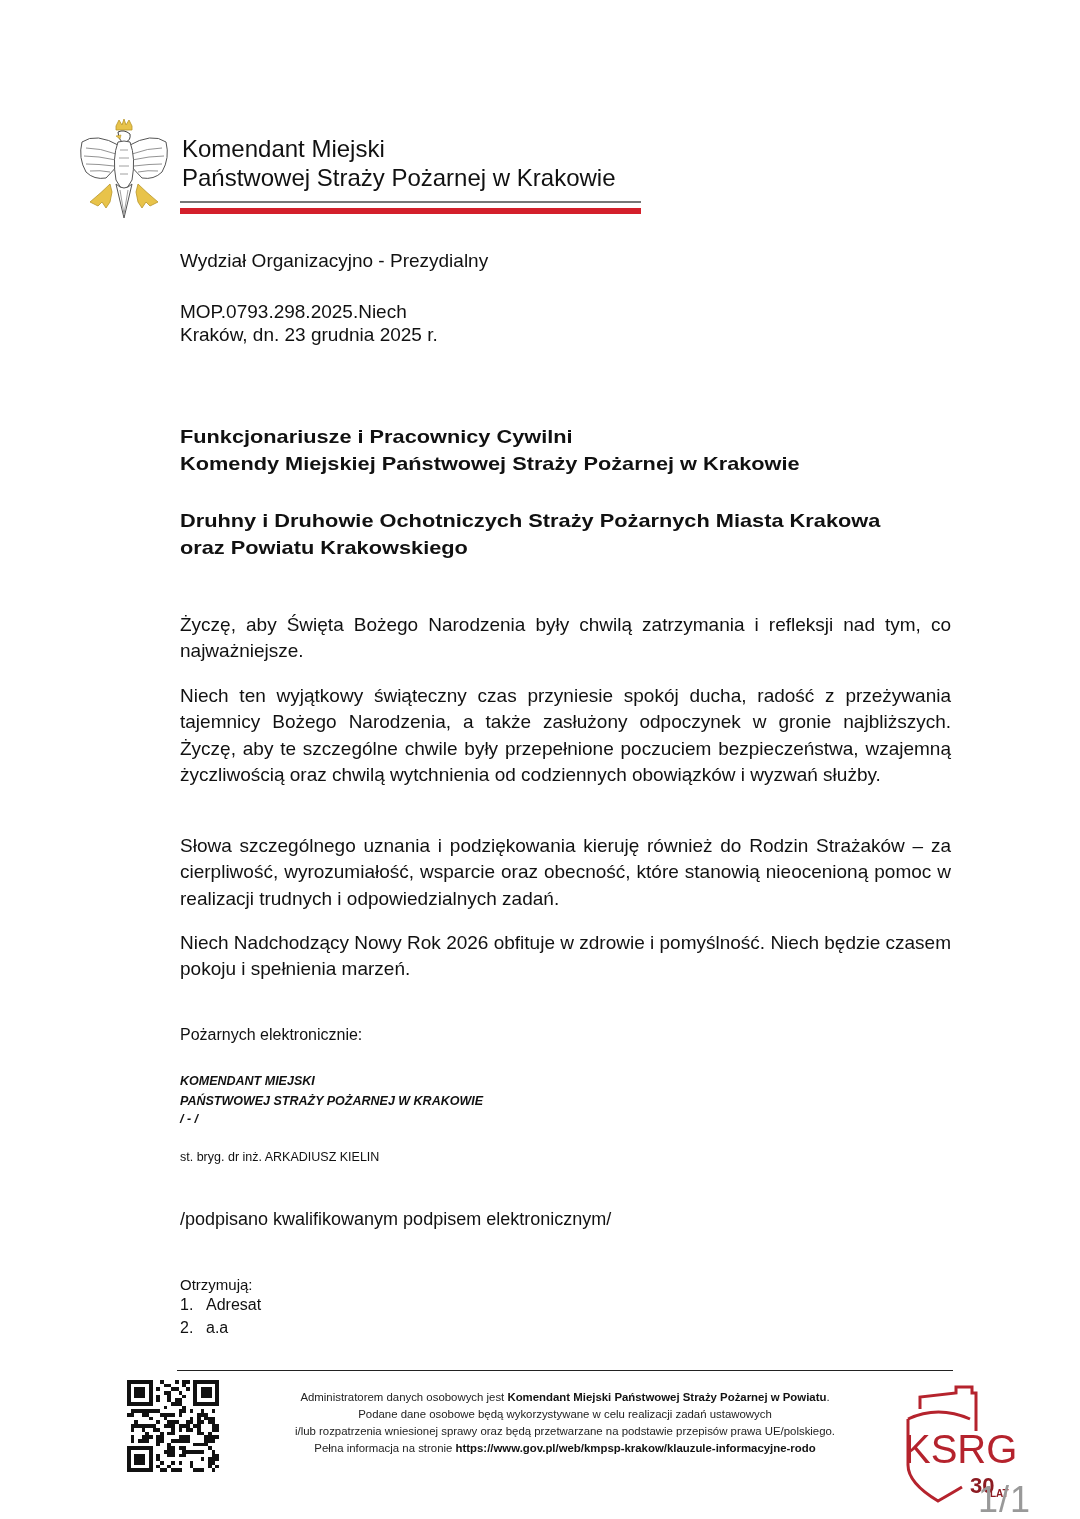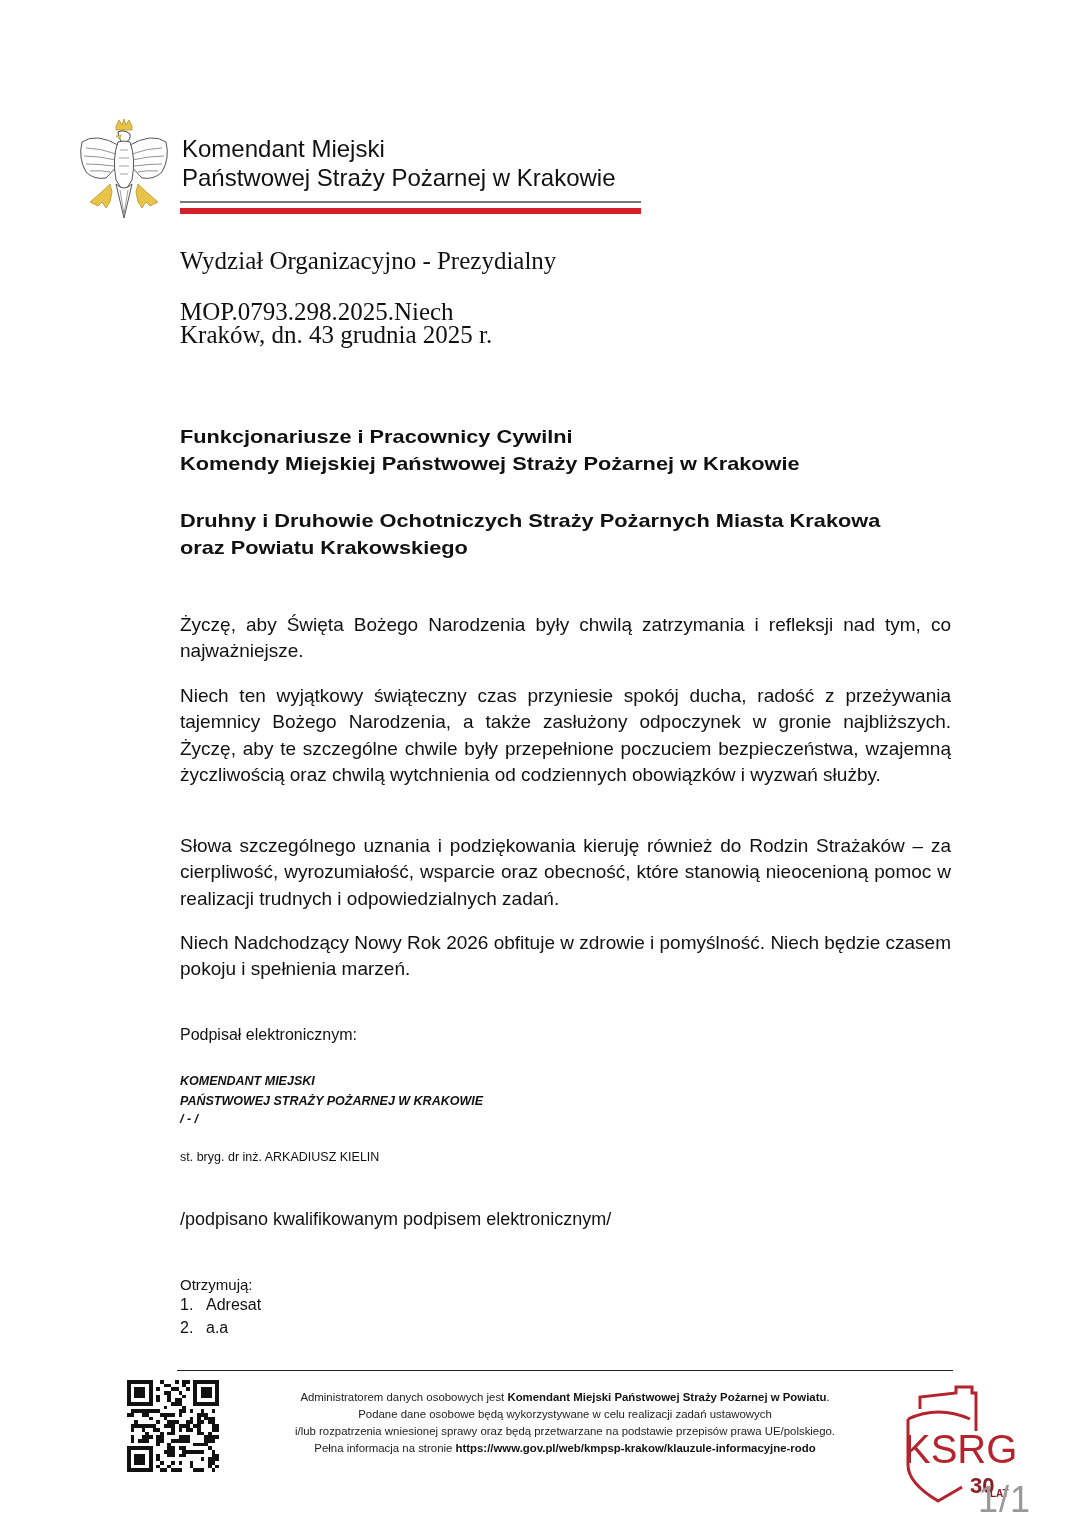--- a/index.html
+++ b/index.html
@@ -8,21 +8,21 @@
   .abs { position: absolute; }
 
   
   #eagle { left: 76px; top: 118px; width: 96px; height: 106px; }
   .hdr-line { left: 182px; font-size: 24px; color: #111; line-height: 28px; white-space: nowrap; }
   #hdr1 { top: 135px; }
   #hdr2 { top: 164px; }
   #rule-gray { left: 180px; top: 201px; width: 461px; height: 2px; background: #777; }
   #rule-red { left: 180px; top: 208px; width: 461px; height: 6px; background: #d4202b; }
 
-  .t18 { font-size: 25px; line-height: 22px; white-space: nowrap; font-family: Liberation Serif, serif; }
+  .t18 { font-size: 19px; line-height: 22px; white-space: nowrap; }
   #dept { left: 180px; top: 250px; }
   #ref { left: 180px; top: 301px; }
   #date { left: 180px; top: 324px; }
 
   .addr { left: 180px; font-size: 19px; font-weight: bold; line-height: 27px; font-stretch: condensed; transform-origin: left top; }
   #addr1 { top: 423px; }
   #addr2 { top: 507px; }
 
   .para { left: 180px; width: 771px; font-size: 19px; line-height: 26.3px; text-align: justify; text-align-last: left; transform-origin: left top; }
   #p1 { top: 612px; }
@@ -84,37 +84,37 @@
   <path d="M62 66 Q70 74 82 84 L74 88 L70 84 L66 90 L62 84 L60 74 Z" fill="#e8c34a" stroke="#b8962a" stroke-width="0.8"></path>
 </svg>
 
 <div id="hdr1" class="abs hdr-line">Komendant Miejski</div>
 <div id="hdr2" class="abs hdr-line">Państwowej Straży Pożarnej w Krakowie</div>
 <div id="rule-gray" class="abs"></div>
 <div id="rule-red" class="abs"></div>
 
 <div id="dept" class="abs t18">Wydział Organizacyjno - Prezydialny</div>
 <div id="ref" class="abs t18">MOP.0793.298.2025.Niech</div>
-<div id="date" class="abs t18">Kraków, dn. 43 grudnia 2025 r.</div>
+<div id="date" class="abs t18">Kraków, dn. 23 grudnia 2025 r.</div>
 
 <div id="addr1" class="abs addr" style="white-space: nowrap; transform: scaleX(1.14391);">
   <div>Funkcjonariusze i Pracownicy Cywilni</div>
   <div>Komendy Miejskiej Państwowej Straży Pożarnej w Krakowie</div>
 </div>
 <div id="addr2" class="abs addr" style="white-space: nowrap; transform: scaleX(1.14566);">
   <div>Druhny i Druhowie Ochotniczych Straży Pożarnych Miasta Krakowa</div>
   <div>oraz Powiatu Krakowskiego</div>
 </div>
 
 <div id="p1" class="abs para">Życzę, aby Święta Bożego Narodzenia były chwilą zatrzymania i refleksji nad tym, co najważniejsze.</div>
 <div id="p2" class="abs para">Niech ten wyjątkowy świąteczny czas przyniesie spokój ducha, radość z przeżywania tajemnicy Bożego Narodzenia, a także zasłużony odpoczynek w gronie najbliższych. Życzę, aby te szczególne chwile były przepełnione poczuciem bezpieczeństwa, wzajemną życzliwością oraz chwilą wytchnienia od codziennych obowiązków i wyzwań służby.</div>
 <div id="p3" class="abs para">Słowa szczególnego uznania i podziękowania kieruję również do Rodzin Strażaków – za cierpliwość, wyrozumiałość, wsparcie oraz obecność, które stanowią nieocenioną pomoc w realizacji trudnych i odpowiedzialnych zadań.</div>
 <div id="p4" class="abs para">Niech Nadchodzący Nowy Rok 2026 obfituje w zdrowie i pomyślność. Niech będzie czasem pokoju i spełnienia marzeń.</div>
 
-<div id="signed-label" class="abs">Podpisał elektronicznym:</div>
+<div id="signed-label" class="abs">Pożarnych elektronicznie:</div>
 <div id="sig1" class="abs sig-b">KOMENDANT MIEJSKI</div>
 <div id="sig2" class="abs sig-b">PAŃSTWOWEJ STRAŻY POŻARNEJ W KRAKOWIE</div>
 <div id="sig3" class="abs sig-b">/ - /</div>
 <div id="signer" class="abs">st. bryg. dr inż. ARKADIUSZ KIELIN</div>
 <div id="qualified" class="abs">/podpisano kwalifikowanym podpisem elektronicznym/</div>
 
 <div id="recv-title" class="abs">Otrzymują:</div>
 <div id="recv1" class="abs recv-item">
   <span class="num">1.</span><span>Adresat</span>
 </div>

